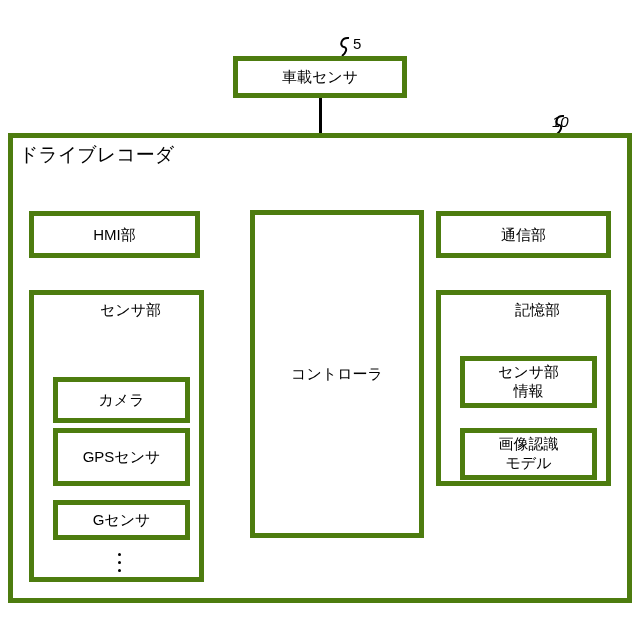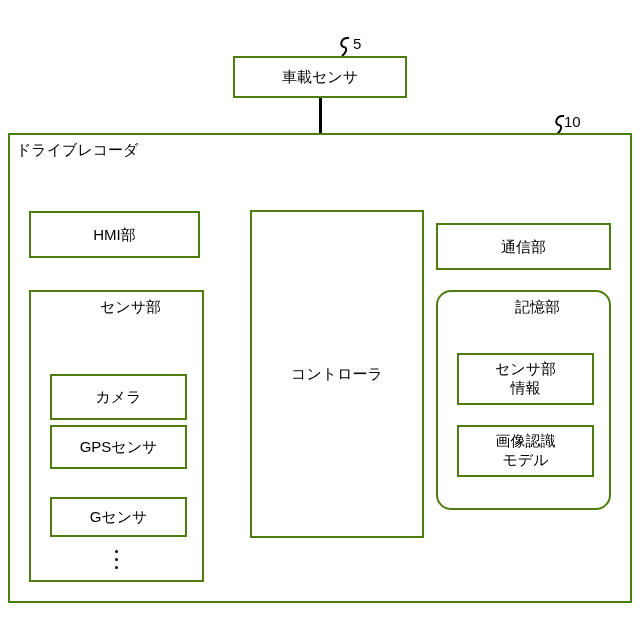--- a/index.html
+++ b/index.html
@@ -13,21 +13,21 @@
   }
   #canvas {
     position: relative;
     width: 640px;
     height: 640px;
     background: #ffffff;
     overflow: hidden;
   }
   .box {
     position: absolute;
-    border: 2px solid #4d7c0f;
+    border: 5px solid #4d7c0f;
     background: #ffffff;
     box-sizing: border-box;
   }
   .centered-label {
     position: absolute;
     top: 50%;
     left: 0;
     right: 0;
     transform: translateY(-50%);
     text-align: center;
@@ -42,21 +42,21 @@
     right: 0;
     text-align: center;
     font-size: 15px;
     line-height: 1.25;
     padding-left: 28px;
   }
   .corner-label {
     position: absolute;
     top: 6px;
     left: 6px;
-    font-size: 15px;
+    font-size: 19px;
     line-height: 1.2;
     text-align: left;
   }
   .line {
     position: absolute;
     background: #000000;
   }
   .ref {
     position: absolute;
     font-size: 15px;
@@ -80,21 +80,21 @@
 <div id="canvas">
 
   <svg class="ref-hook" style="left:336px; top:36px;" width="24" height="22" viewBox="0 0 24 22">
     <path d="M13,2 C5,1 3,10 8,11 C12,12 10,17 6,20" fill="none" stroke="#000" stroke-width="2"></path>
   </svg>
   <div class="ref" style="left:353px; top:36px;">5</div>
 
   <svg class="ref-hook" style="left:551px; top:114px;" width="24" height="22" viewBox="0 0 24 22">
     <path d="M13,2 C5,1 3,10 8,11 C12,12 10,17 6,20" fill="none" stroke="#000" stroke-width="2"></path>
   </svg>
-  <div class="ref" style="left:564px; top:114px;">10</div>
+  <div class="ref" style="left:552px; top:114px;font-style:italic;">10</div>
 
   <svg class="ref-hook" style="left:124px; top:189px;" width="24" height="22" viewBox="0 0 24 22">
     <path d="M13,2 C5,1 3,10 8,11 C12,12 10,17 6,20" fill="none" stroke="#000" stroke-width="2"></path>
   </svg>
   <div class="ref" style="left:141px; top:189px;">11</div>
 
   <svg class="ref-hook" style="left:330px; top:189px;" width="24" height="22" viewBox="0 0 24 22">
     <path d="M13,2 C5,1 3,10 8,11 C12,12 10,17 6,20" fill="none" stroke="#000" stroke-width="2"></path>
   </svg>
   <div class="ref" style="left:347px; top:189px;">15</div>
@@ -154,51 +154,51 @@
   </div>
 
   <div class="box" style="left:233px; top:56px; width:174px; height:42px;">
     <div class="centered-label">車載センサ</div>
   </div>
 
   <div class="box" style="left:29px; top:211px; width:171px; height:47px;">
     <div class="centered-label">HMI部</div>
   </div>
 
-  <div class="box" style="left:436px; top:211px; width:175px; height:47px;margin-top:12px;">
+  <div class="box" style="left:436px; top:211px; width:175px; height:47px;">
     <div class="centered-label">通信部</div>
   </div>
 
   <div class="box" style="left:250px; top:210px; width:174px; height:328px;">
     <div class="centered-label">コントローラ</div>
   </div>
 
   <div class="box" style="left:29px; top:290px; width:175px; height:292px;">
     <div class="top-label">センサ部</div>
 
     <div class="box" style="left:19px; top:61px; width:137px; height:46px;margin-top:21px;">
       <div class="centered-label"><span>カメラ</span></div>
     </div>
 
-    <div class="box" style="left:19px; top:133px; width:137px; height:44px;padding-left:24px;">
+    <div class="box" style="left:19px; top:133px; width:137px; height:58px;padding-left:24px;">
       <div class="centered-label">GPSセンサ</div>
     </div>
 
     <div class="box" style="left:19px; top:205px; width:137px; height:40px;">
       <div class="centered-label">Gセンサ</div>
     </div>
 
     <div style="position:absolute; left:0; right:0; top:258px; height:24px;">
       <div class="dot" style="left:84px; top:0px;"></div>
       <div class="dot" style="left:84px; top:8px;"></div>
       <div class="dot" style="left:84px; top:16px;"></div>
     </div>
   </div>
 
-  <div class="box" style="left:436px; top:290px; width:175px; height:220px;border-radius:15px;">
+  <div class="box" style="left:436px; top:290px; width:175px; height:196px;">
     <div class="top-label">記憶部</div>
 
     <div class="box" style="left:19px; top:61px; width:137px; height:52px;">
       <div class="centered-label">センサ部
 情報</div>
     </div>
 
     <div class="box" style="left:19px; top:133px; width:137px; height:52px;">
       <div class="centered-label">画像認識
 モデル</div>

